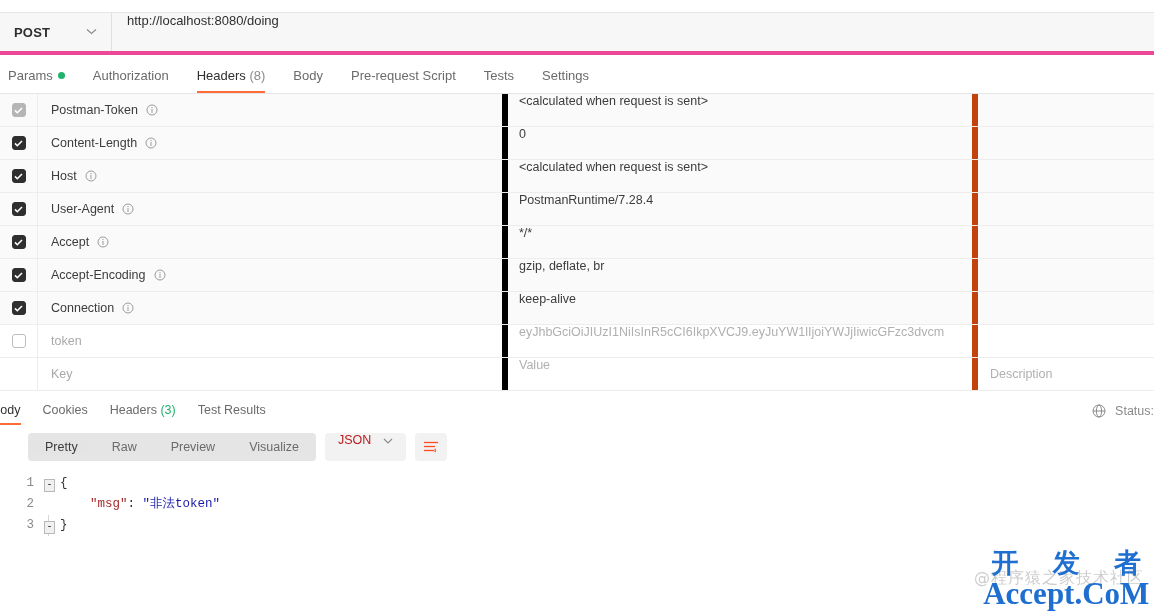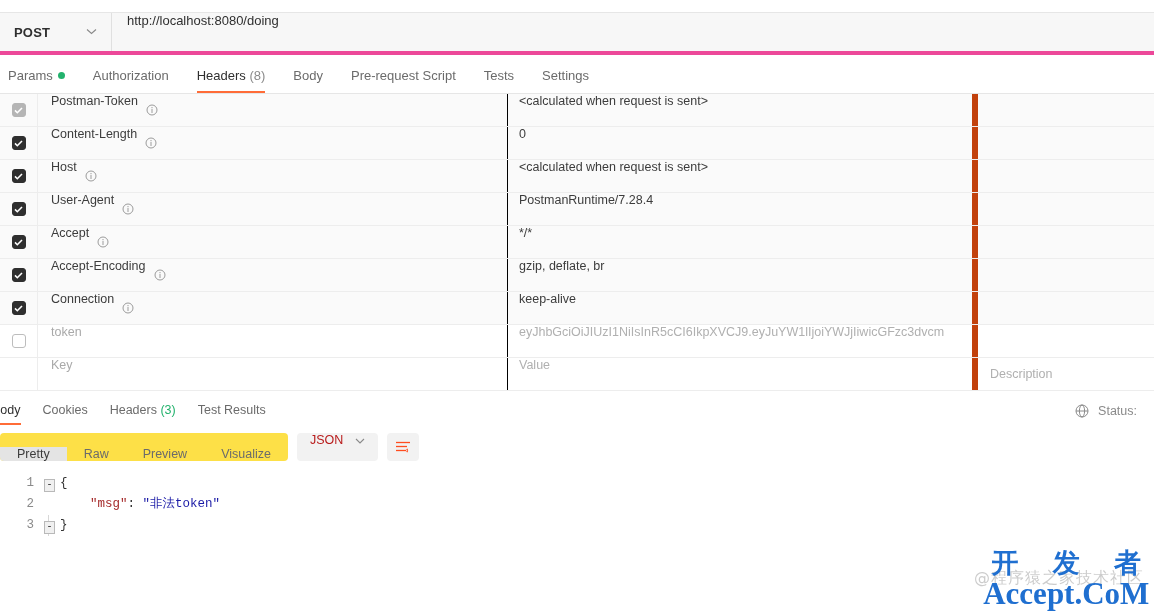--- a/index.html
+++ b/index.html
@@ -148,23 +148,24 @@
   }
   .cb.empty {
     background: #ffffff;
     border: 1px solid #bdbdbd;
   }
   .cb svg { display: block; }
 
   .key-cell {
     width: 470px;
     display: flex;
+    align-items: center;
     padding-left: 13px;
     box-sizing: border-box;
-    border-right: 1px solid #000000;
+    border-right: 6px solid #000000;
     flex-shrink: 0;
     cursor: text;
   }
   .key-text { font-size: 12.5px; color: #3c3c3c; }
   .key-text.muted { color: #a9a9a9; }
   .info-ic {
     margin-left: 8px;
     color: #9b9b9b;
     display: inline-flex;
     align-items: center;
@@ -223,40 +224,41 @@
     background: #ff6c37;
   }
   .resp-count { color: #23b26d; }
   .status-area {
     position: absolute;
     right: 0;
     bottom: 7px;
     display: flex;
     align-items: flex-end;
     gap: 9px;
-    padding-right: 17px;
+    padding-right: 0px;
   }
   .globe-ic { color: #8a8a8a; display: flex; align-items: center; }
   .status-label { font-size: 12.5px; color: #8a8a8a; white-space: nowrap; }
 
   
   .viewer-bar {
     display: flex;
     align-items: center;
     height: 40px;
     padding-top: 4px;
     box-sizing: border-box;
   }
   .seg {
     display: flex;
-    background: #fde047;
+    background: #e5e5e5;
     border-radius: 4px;
     overflow: hidden;
     height: 28px;
-    align-items: flex-end;
+    align-items: center;
+    margin-left: 28px;
   }
   .seg-btn {
     display: flex;
     align-items: center;
     padding: 0 17px;
     font-size: 12.5px;
     color: #6b6b6b;
     cursor: pointer;
   }
   .seg-btn.active {

